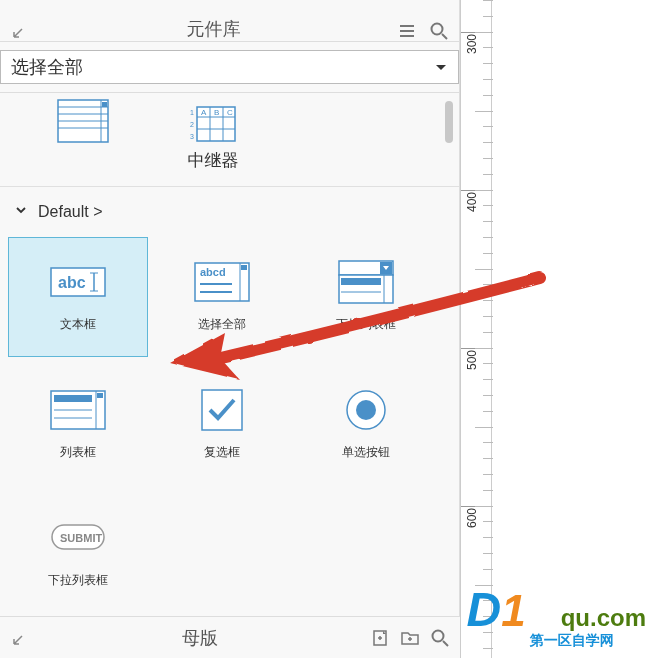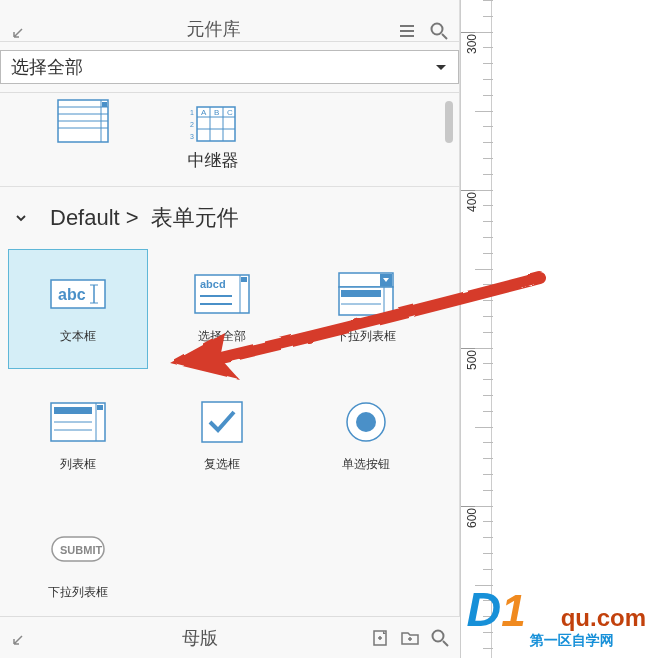--- a/index.html
+++ b/index.html
@@ -10,42 +10,42 @@
   .header-title { flex: 1; text-align: center; font-size: 18px; color: #555; }
   .header-icons { display: flex; gap: 12px; color: #777; }
   .icon-svg { width: 20px; height: 20px; display: block; }
   .select-row { padding: 8px 0; border-bottom: 1px solid #ddd; }
   .select-box { width: 100%; height: 34px; border: 1px solid #bbb; background: #fff; display: flex; align-items: center; justify-content: space-between; padding: 0 10px; font-size: 18px; color: #333; cursor: pointer; }
   .prev-row { display: flex; padding: 6px 18px 14px; position: relative; border-bottom: 1px solid #e0e0e0; }
   .prev-item { width: 130px; text-align: center; }
   .prev-icon { width: 52px; height: 44px; margin: 0 auto 6px; display: flex; align-items: center; justify-content: center; }
   .prev-label { font-size: 17px; color: #333; }
   .small-scroll { position: absolute; right: 6px; top: 8px; width: 8px; height: 42px; background: #c8c8c8; border-radius: 4px; }
-  .section-hdr { display: flex; align-items: center; padding: 16px 14px 10px; font-size: 22px; color: #333; cursor: pointer; gap: 12px; }
+  .section-hdr { display: flex; align-items: center; padding: 16px 14px 10px; font-size: 16px; color: #333; cursor: pointer; }
   .chev { margin-right: 10px; }
   .grid { display: grid; grid-template-columns: repeat(3, 140px); padding: 6px 8px 0; gap: 8px 4px; }
   .cell { height: 120px; display: flex; flex-direction: column; align-items: center; justify-content: center; border: 1px solid transparent; cursor: grab; }
   .cell.selected { background: #d5eef7; border: 1px solid #5fb7d8; }
   .cell-icon { width: 56px; height: 40px; margin-bottom: 14px; display: flex; align-items: center; justify-content: center; }
   .cell-label { font-size: 12px; color: #333; }
   .footer { position: absolute; bottom: 0; left: 0; width: 460px; height: 42px; border-top: 1px solid #ddd; background: #f8f8f8; display: flex; align-items: center; padding: 0 10px; }
   .footer-collapse { color: #888; font-size: 13px; width: 20px; }
   .footer-title { flex: 1; text-align: center; font-size: 18px; color: #555; }
   .footer-icons { display: flex; gap: 10px; color: #777; }
   .ruler { position: absolute; left: 460px; top: 0; width: 32px; height: 658px; background: #fff; border-left: 1px solid #ccc; border-right: 1px solid #ccc; }
   .ruler-major { position: absolute; left: 0; width: 32px; border-top: 1px solid #999; }
   .ruler-label { position: absolute; left: 4px; font-size: 12px; color: #333; writing-mode: vertical-rl; transform: rotate(180deg); transform-origin: center; }
   .tick { position: absolute; left: 22px; width: 10px; border-top: 1px solid #bbb; }
   .tick.med { left: 14px; width: 18px; }
   .arrow { position: absolute; pointer-events: none; z-index: 50; }
   .watermark { position: absolute; right: 6px; bottom: 8px; display: flex; align-items: baseline; font-weight: bold; z-index: 60; }
   .wm-d { font-size: 48px; color: #1790d8; font-style: italic; }
   .wm-1 { font-size: 44px; color: #f08a1f; font-style: italic; }
   .wm-cn { font-size: 14px; color: #1790d8; margin-left: 4px; }
-  .wm-dom { font-size: 24px; color: #c2410c; margin-left: 35px; }
+  .wm-dom { font-size: 24px; color: #4d7c0f; margin-left: 35px; }
 </style>
 </head>
 <body>
 
 <div class="panel">
 
   <div class="header">
     <div class="header-collapse">
       <svg class="icon-svg" viewBox="0 0 20 20">
           <path d="M4 16 L12 8 M4 16 L4 11 M4 16 L9 16" stroke="#888" stroke-width="1.5" fill="none"></path>
@@ -113,21 +113,20 @@
     <div class="small-scroll"></div>
   </div>
 
   <div class="section-hdr">
     <span class="chev">
       <svg width="14" height="14" viewBox="0 0 14 14">
           <path d="M3 5l4 4 4-4" stroke="#333" stroke-width="1.8" fill="none"></path>
         </svg>
     </span>
     <span>Default &gt; </span>
-    <span>表单元件</span>
   </div>
 
   <div class="grid">
     <div class="cell selected">
       <div class="cell-icon">
         <svg width="56" height="30" viewBox="0 0 56 30">
             <rect x="1" y="1" width="54" height="28" fill="#fff" stroke="#4a90c8" stroke-width="1.5"></rect>
             <text x="8" y="21" font-size="16" fill="#4a90c8" font-weight="bold">abc</text>
             <line x1="44" y1="6" x2="44" y2="24" stroke="#4a90c8" stroke-width="1.5"></line>
             <line x1="40" y1="6" x2="48" y2="6" stroke="#4a90c8"></line>

